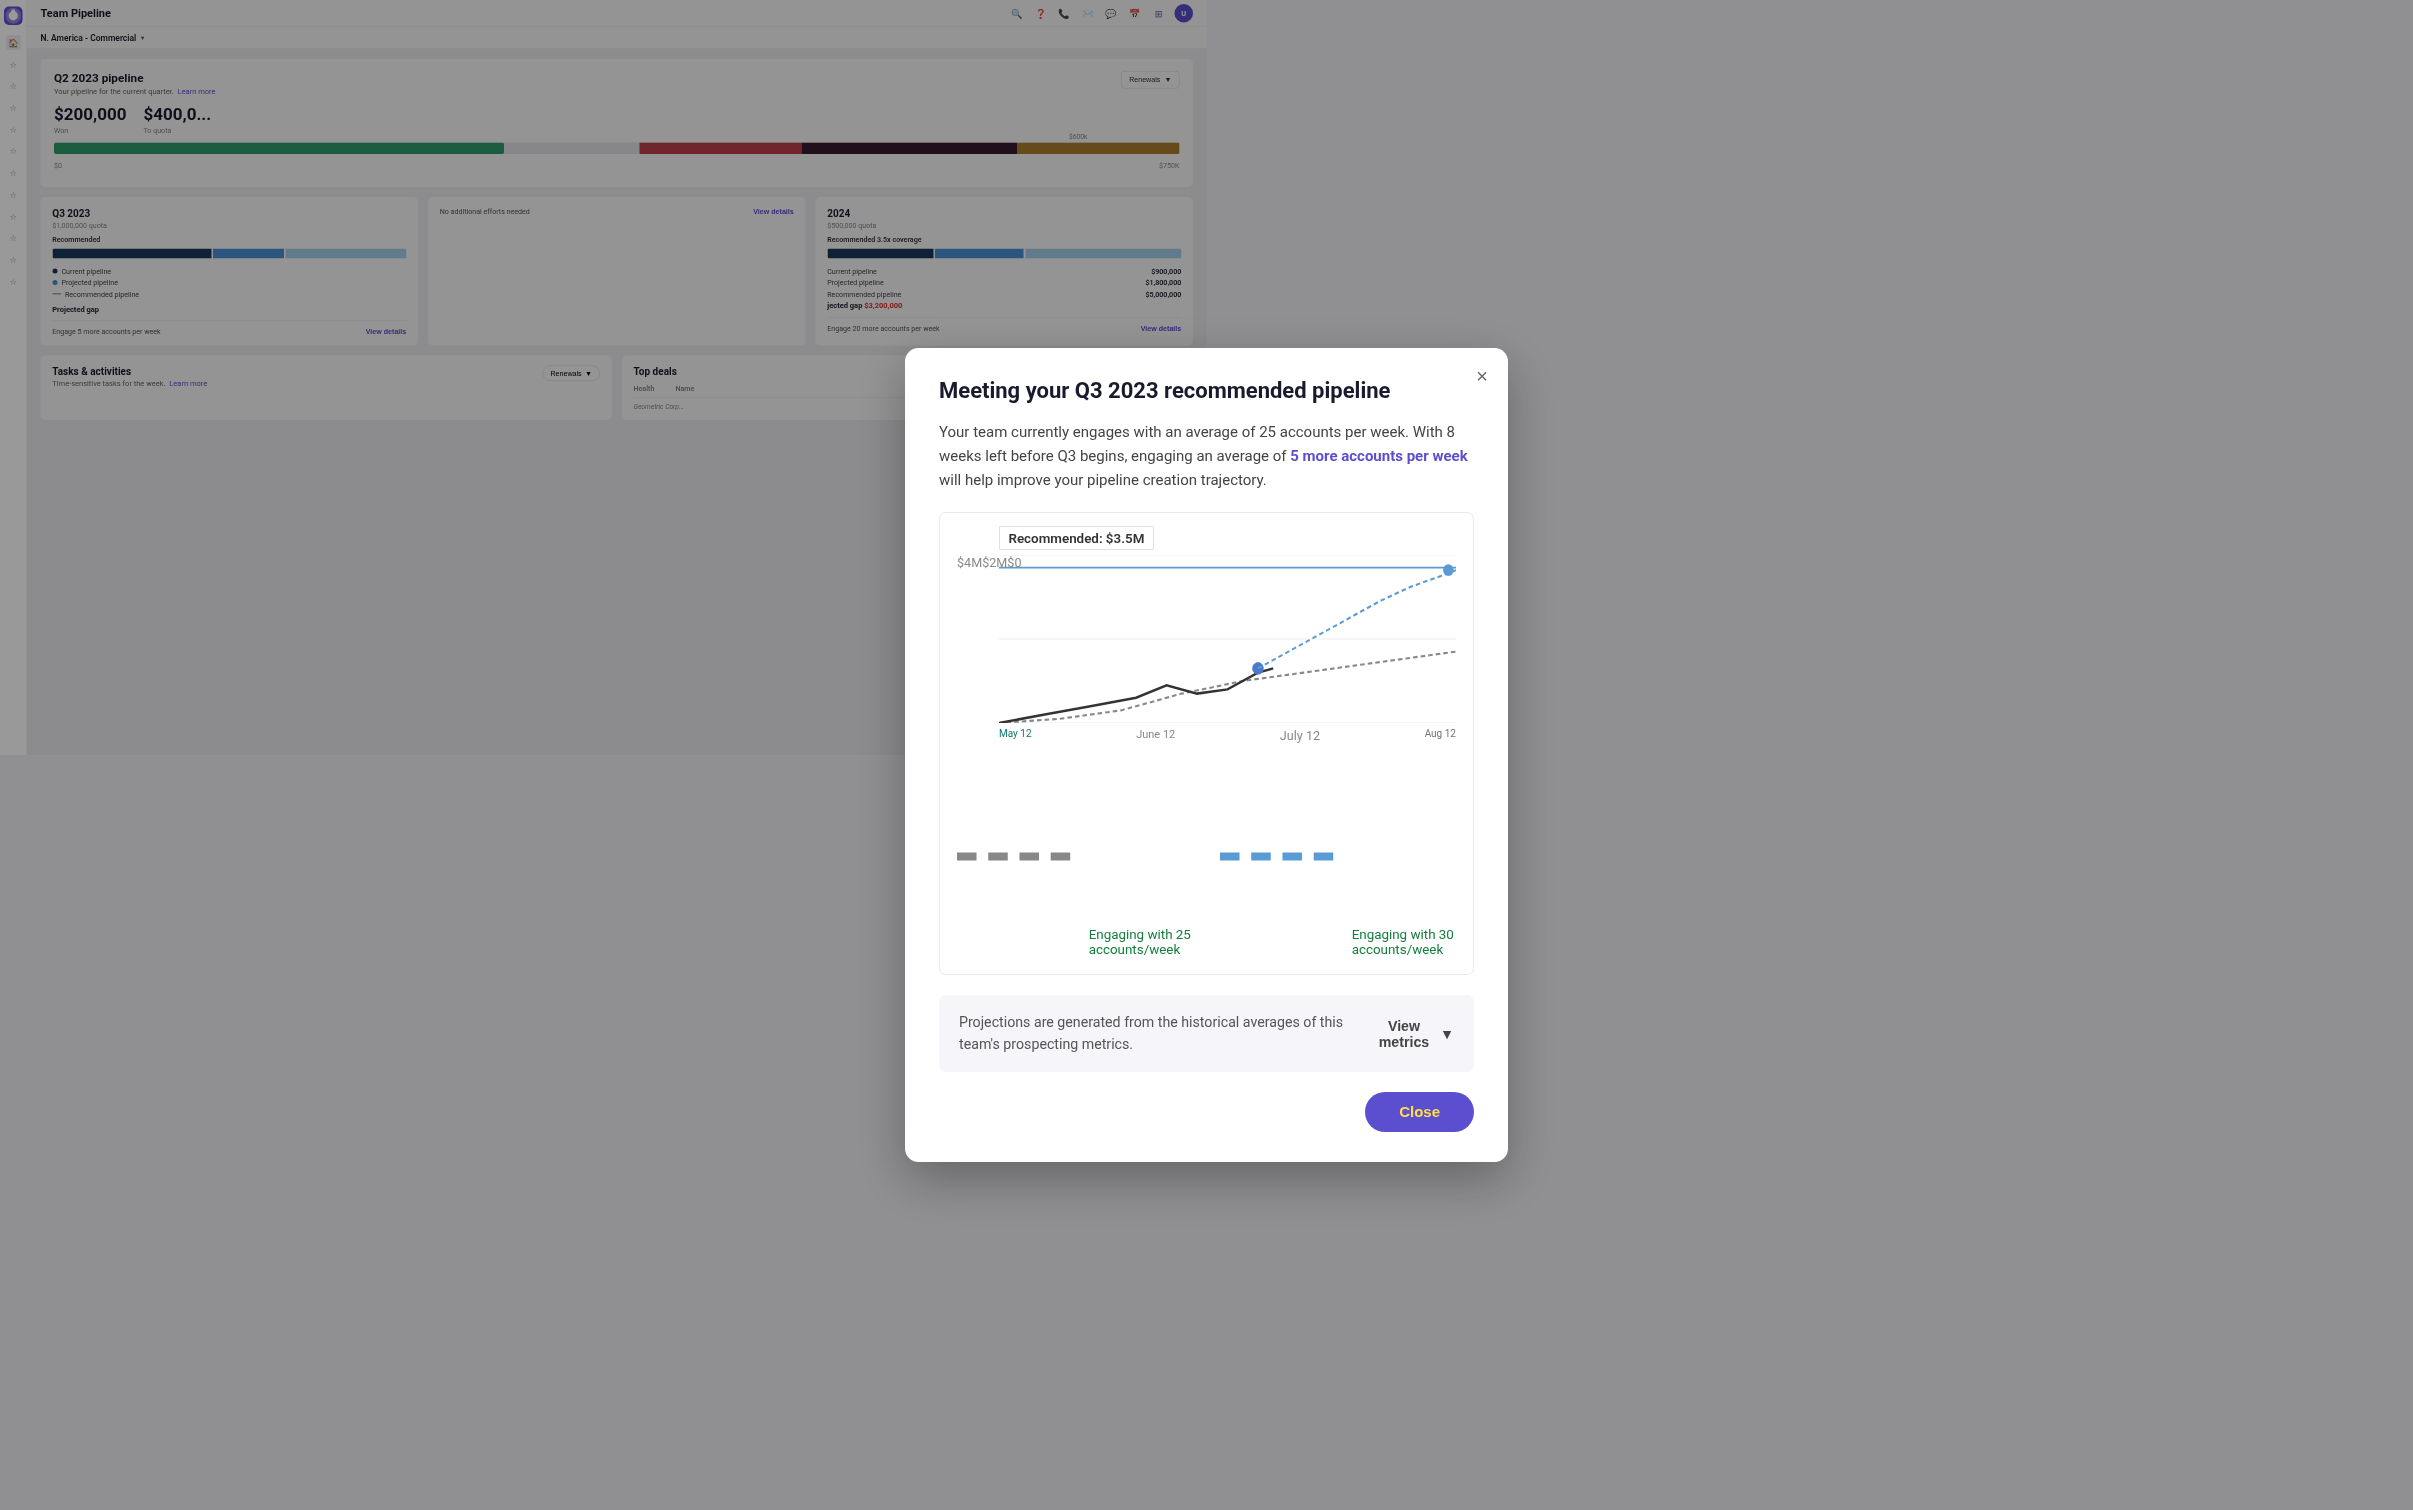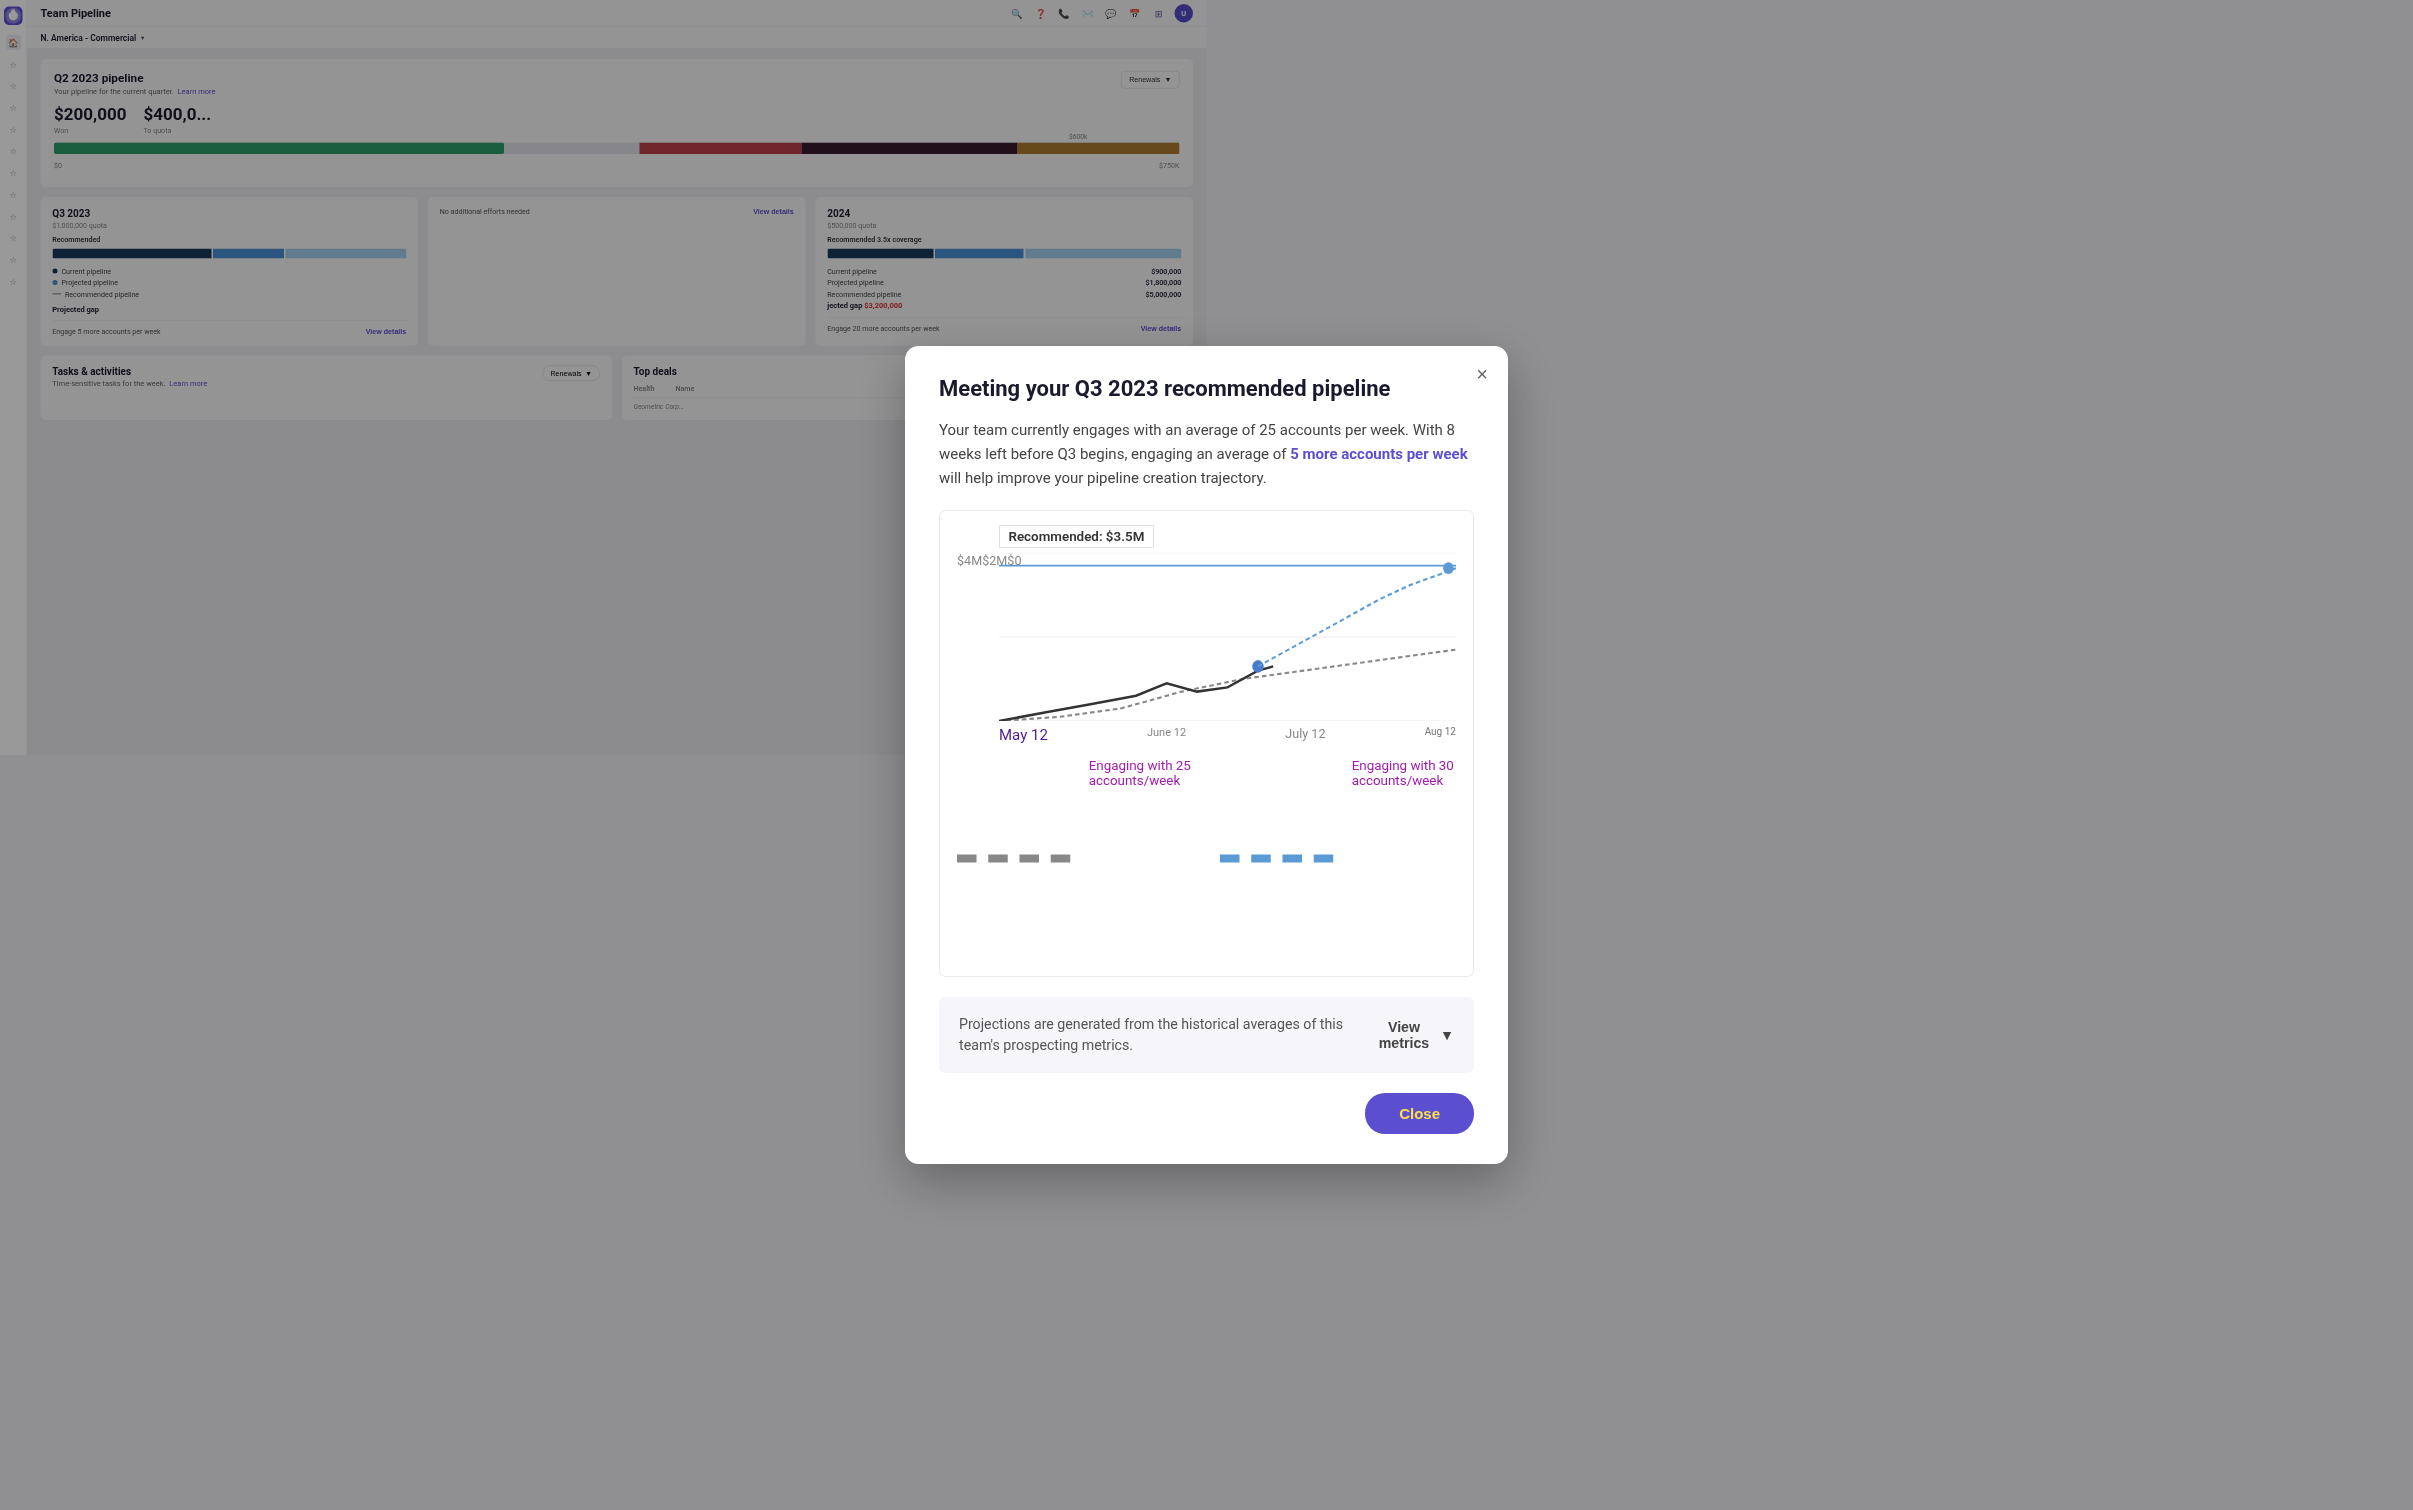--- a/index.html
+++ b/index.html
@@ -94,21 +94,21 @@
     .modal { background: #fff; border-radius: 13.4px; padding: 30px 34px; width: 603px; max-width: 90%; position: relative; box-shadow: 0 17px 50px rgba(0,0,0,0.3); }
     .modal-title { font-size: 22px; font-weight: 700; color: #1a1a2e; margin-bottom: 17px; }
     .modal-close { position: absolute; top: 17px; right: 20px; background: none; border: none; font-size: 20px; color: #666; cursor: pointer; }
     .modal-body-text { font-size: 15px; color: #444; line-height: 1.6; margin-bottom: 20px; }
     .modal-link { color: #5b4fcf; font-weight: 700; text-decoration: none; }
 
     
     .chart-container { border: 0.8px solid #e8e8ef; border-radius: 6.7px; padding: 17px; margin-bottom: 20px; position: relative; }
     .chart-recommended-label { position: absolute; top: 13.4px; left: 59px; background: #fff; border: 0.8px solid #e0e0e0; border-radius: 1px; padding: 3.4px 8.4px; font-size: 13.4px; color: #333; font-weight: 600; }
     .chart-legend { display: flex; gap: 27px; margin-top: 13.4px; }
-    .chart-legend-item { display: flex; align-items: flex-start; gap: 6.7px; font-size: 13.4px; color: #a21caf; }
+    .chart-legend-item { display: flex; align-items: flex-end; gap: 6.7px; font-size: 13.4px; color: #15803d; }
 
     
     .modal-metrics { background: #f5f5fa; border-radius: 6.7px; padding: 17px 20px; display: flex; align-items: center; justify-content: space-between; margin-bottom: 20px; }
     .metrics-text { font-size: 14.2px; color: #555; line-height: 1.5; }
     .view-metrics-btn { display: flex; align-items: center; gap: 6.7px; font-size: 14.2px; font-weight: 600; color: #444; cursor: pointer; background: none; border: none; }
 
     
     .modal-close-btn { background: #5b4fcf; color: #fde047; border: none; border-radius: 20px; padding: 11.7px 34px; font-size: 15px; font-weight: 600; cursor: pointer; float: right; }
 
     
@@ -343,21 +343,21 @@
           <polyline points="0,200 60,190 120,180 180,170 220,155 260,165 300,160 340,140 360,135" fill="none" stroke="#333" stroke-width="3"></polyline>
 
           <circle cx="340" cy="135" r="7" fill="#4a7acc" stroke="#4a7acc"></circle>
 
           <polyline points="340,135 380,115 420,95 460,75 500,55 540,38 580,25 600,18" fill="none" stroke="#5b9bd5" stroke-width="2.5" stroke-dasharray="6,4"></polyline>
 
           <circle cx="590" cy="18" r="7" fill="#5b9bd5"></circle>
         </svg>
 
         <div style="display:flex; justify-content:space-between; padding:5px 0 0 0;">
-          <span style="font-size:15px; color:#4c1d95;">May 12</span>
+          <span style="font-size:10px; color:#0f766e;">May 12</span>
           <span style="font-size:11px; color:#888;">June 12</span>
           <span style="font-size:12.6px; color:#888;">July 12</span>
           <span style="font-size:10px; color:#737373;">Aug 12</span>
         </div>
       </div>
 
       <div class="chart-legend">
         <div class="chart-legend-item">
           <svg width="27" height="10" viewBox="0 0 32 12">
             <line x1="0" y1="6" x2="32" y2="6" stroke="#888" stroke-width="2" stroke-dasharray="5,3"></line>

